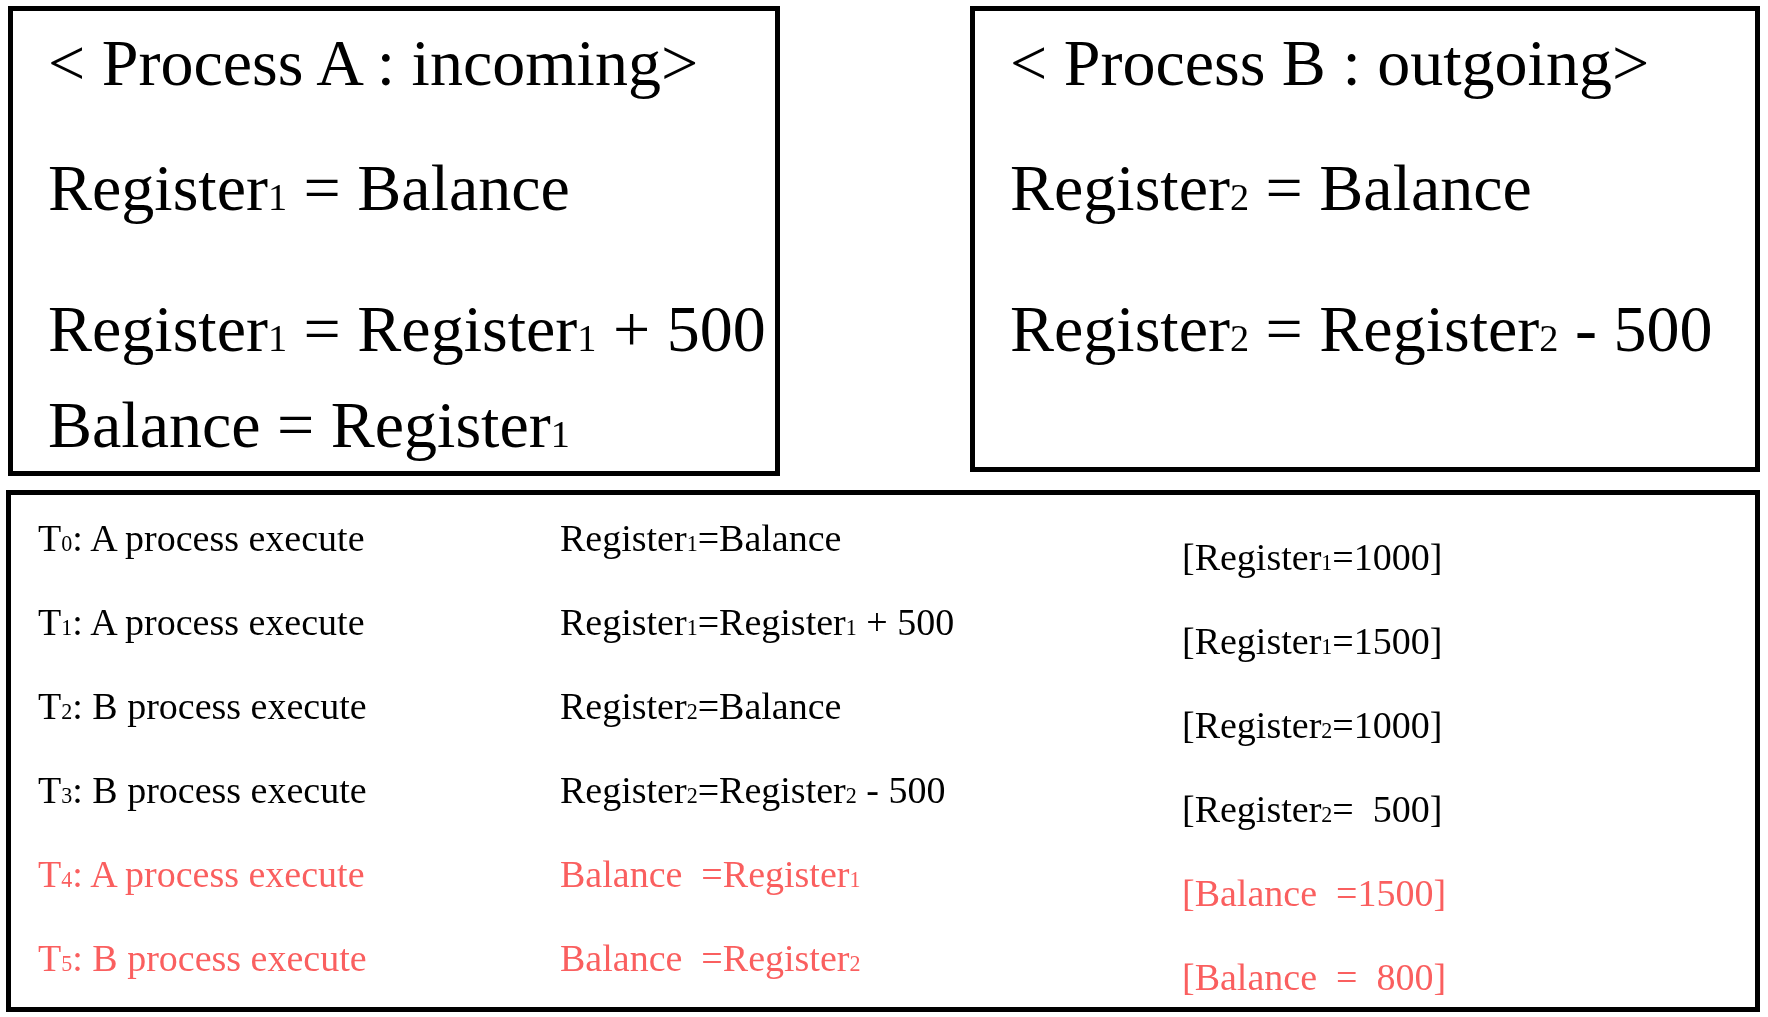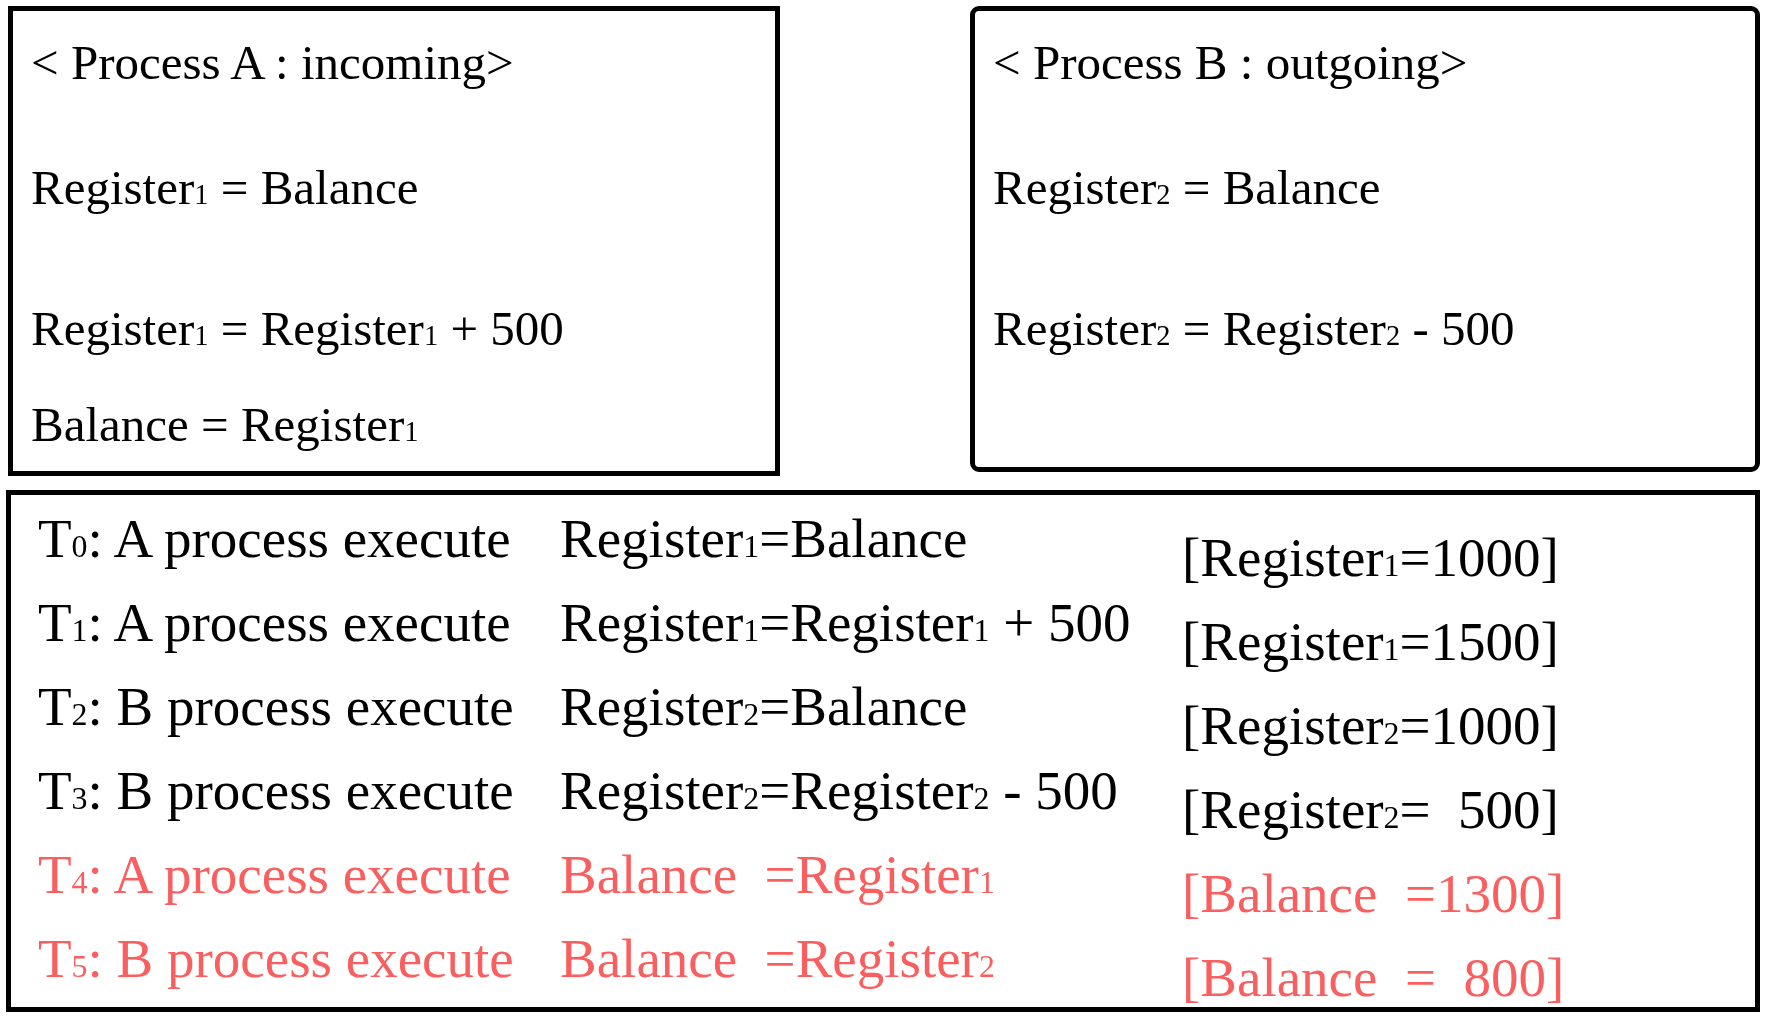--- a/index.html
+++ b/index.html
@@ -18,43 +18,43 @@
     font-family: "Liberation Serif", "DejaVu Serif", serif;
     color: #000000;
   }
   .box {
     position: absolute;
     border: 5px solid #000000;
     background: #ffffff;
     box-sizing: border-box;
   }
   #boxA { left: 8px;   top: 6px;   width: 772px;  height: 470px; }
-  #boxB { left: 970px; top: 6px;   width: 790px;  height: 466px; border-radius: 9px; }
+  #boxB { left: 970px; top: 6px;   width: 790px;  height: 466px; }
   #timelineBox {
     left: 6px; top: 490px; width: 1754px; height: 522px;
     display: flex;
     flex-direction: column;
     padding: 1px 0 0 27px;
   }
   .pline {
     position: absolute;
-    left: 18px;
-    font-size: 49px;
+    left: 35px;
+    font-size: 66px;
     line-height: 78px;
     white-space: pre;
   }
   .pline:nth-child(1) { top: 13px;  }
   .pline:nth-child(2) { top: 138px; }
   .pline:nth-child(3) { top: 259px; margin-top: 20px; }
   .pline:nth-child(4) { top: 375px; }
   .trow {
     height: 84px;
     display: flex;
     align-items: center;
-    font-size: 55px;
+    font-size: 38px;
     white-space: pre;
   }
   .c1 { width: 522px; flex: none; }
   .c2 { width: 622px; flex: none; }
   .c3 { flex: 1; margin-top: 38px; }
   .hl { color: var(--hl, #FA5F5F); }
   sub {
     font-size: 0.58em;
     line-height: 0;
     vertical-align: baseline;
@@ -95,21 +95,21 @@
       <span class="c3">[Register<sub>2</sub>=1000]</span>
     </div>
     <div class="trow">
       <span class="c1">T<sub>3</sub>: B process execute</span>
       <span class="c2">Register<sub>2</sub>=Register<sub>2</sub> - 500</span>
       <span class="c3">[Register<sub>2</sub>=  500]</span>
     </div>
     <div class="trow hl">
       <span class="c1">T<sub>4</sub>: A process execute</span>
       <span class="c2">Balance  =Register<sub>1</sub></span>
-      <span class="c3">[Balance  =1300]</span>
+      <span class="c3">[Balance  =1500]</span>
     </div>
     <div class="trow hl">
       <span class="c1">T<sub>5</sub>: B process execute</span>
       <span class="c2">Balance  =Register<sub>2</sub></span>
       <span class="c3">[Balance  =  800]</span>
     </div>
   </div>
 
 </div>
 

